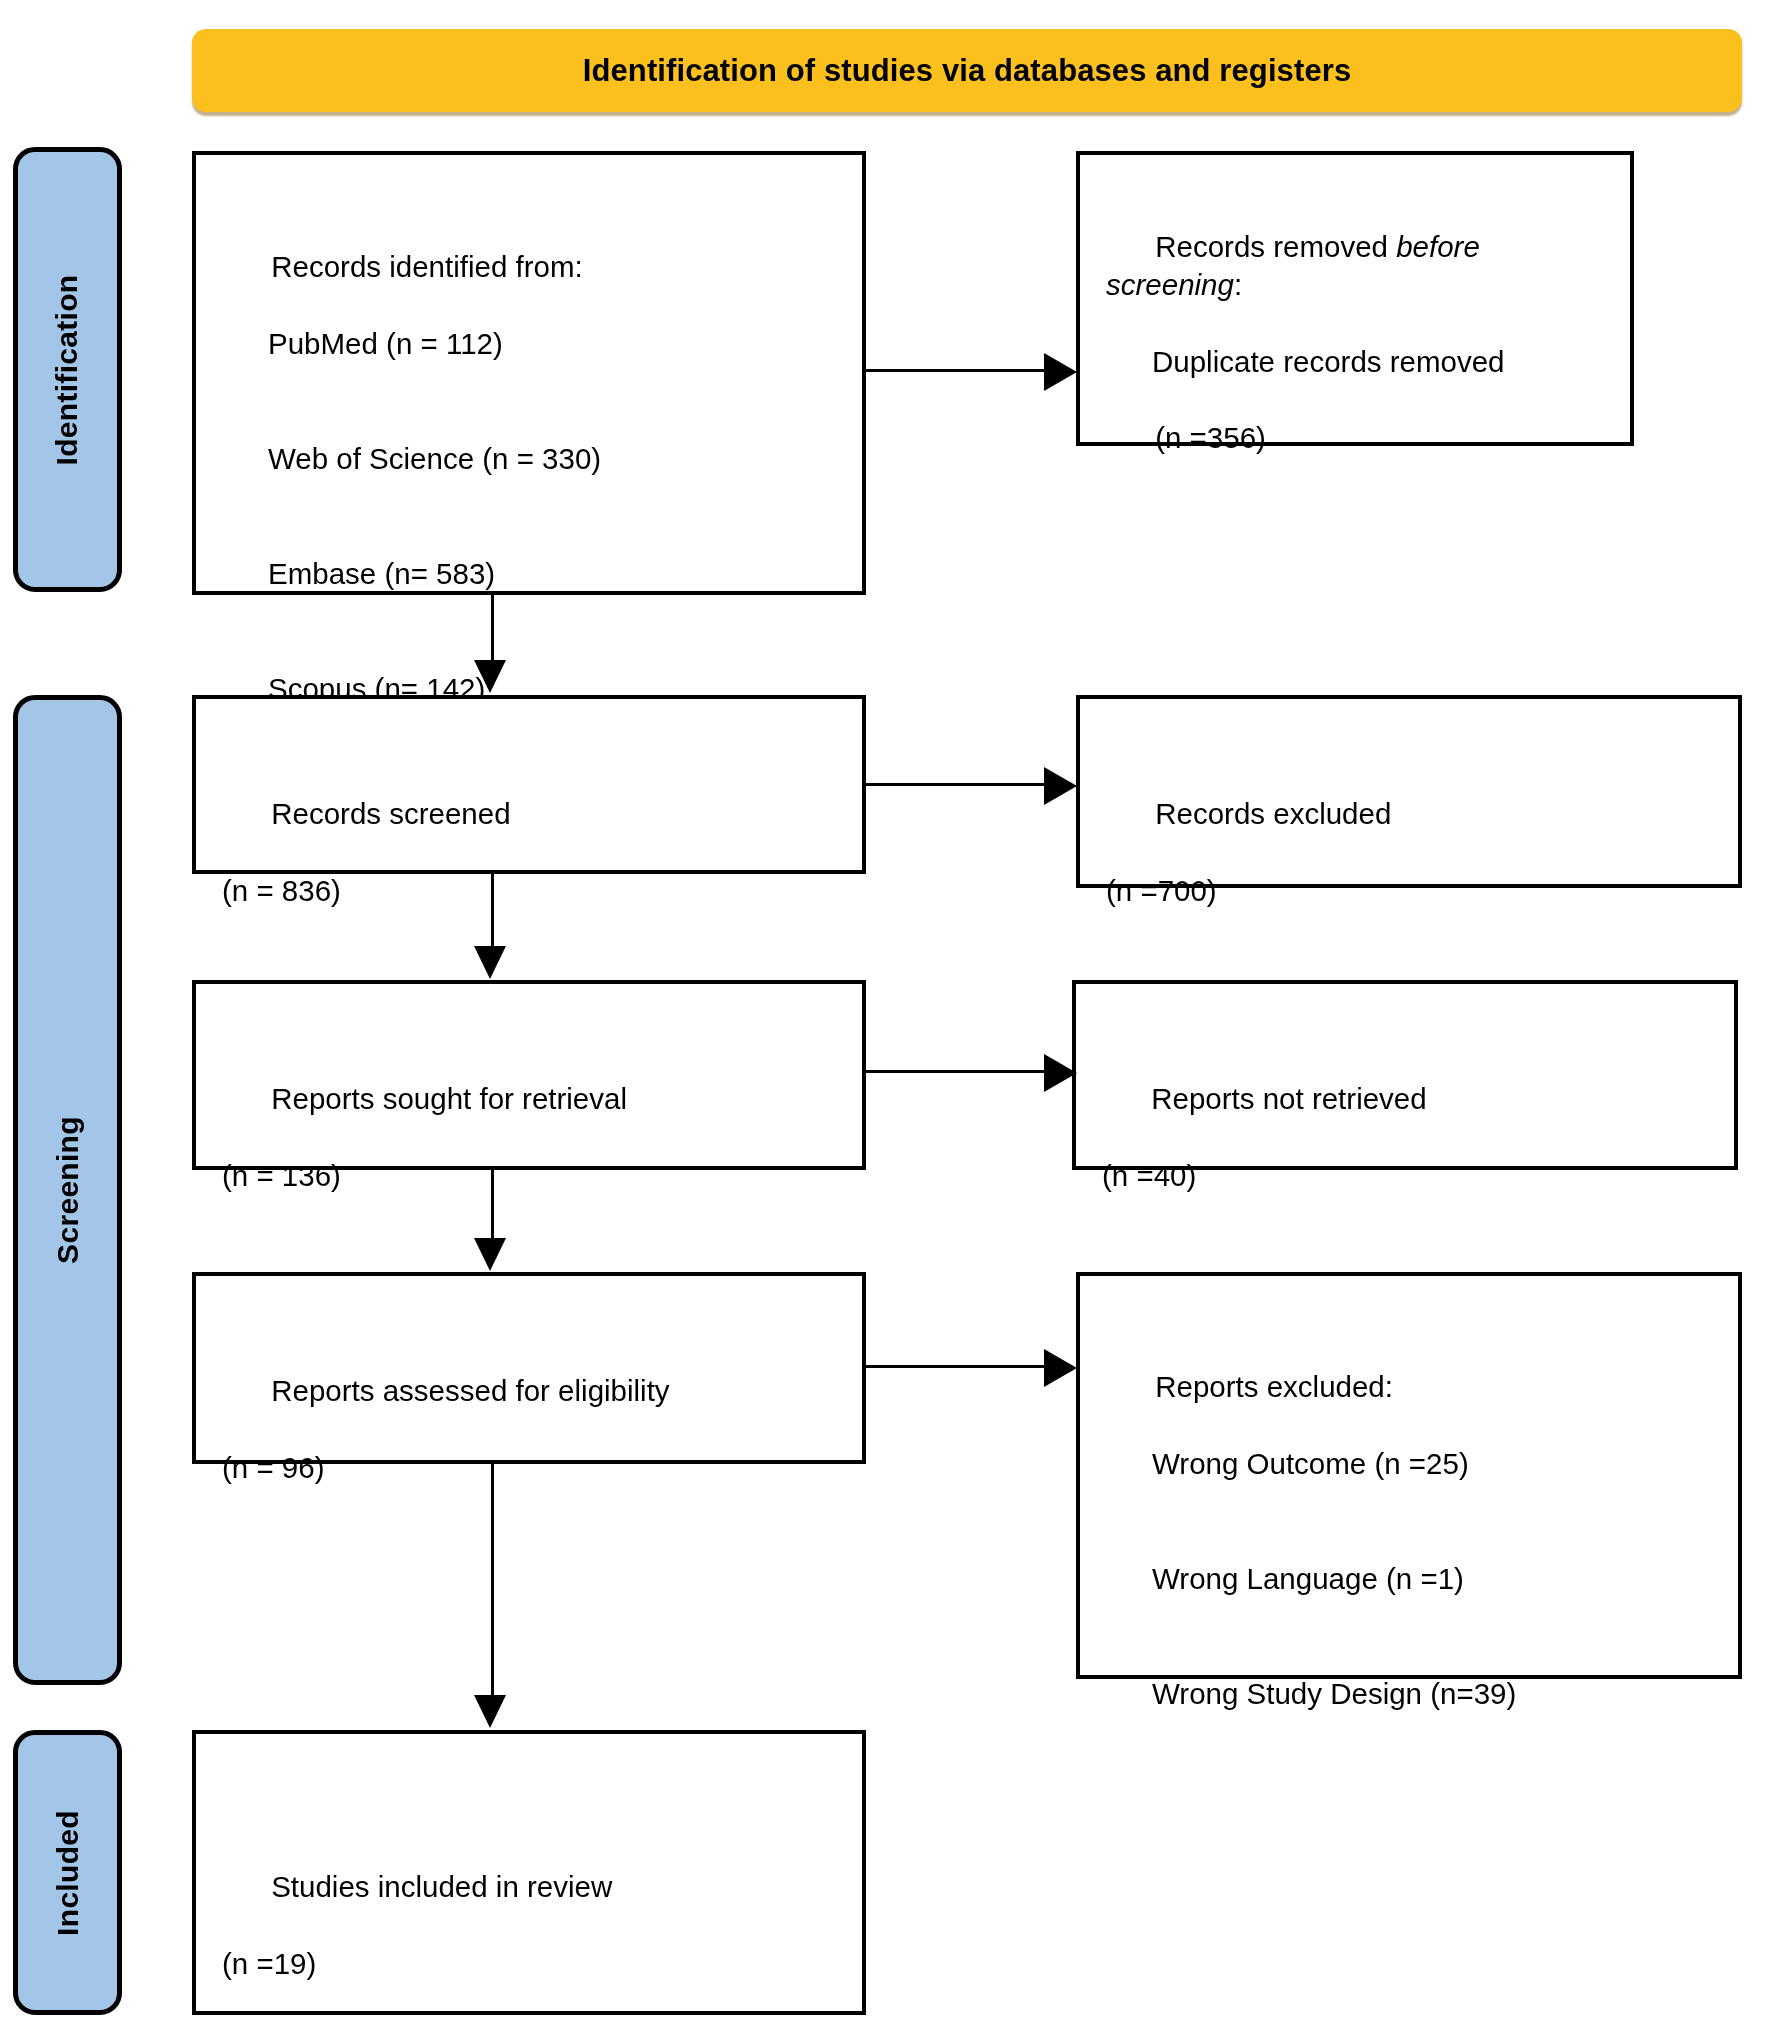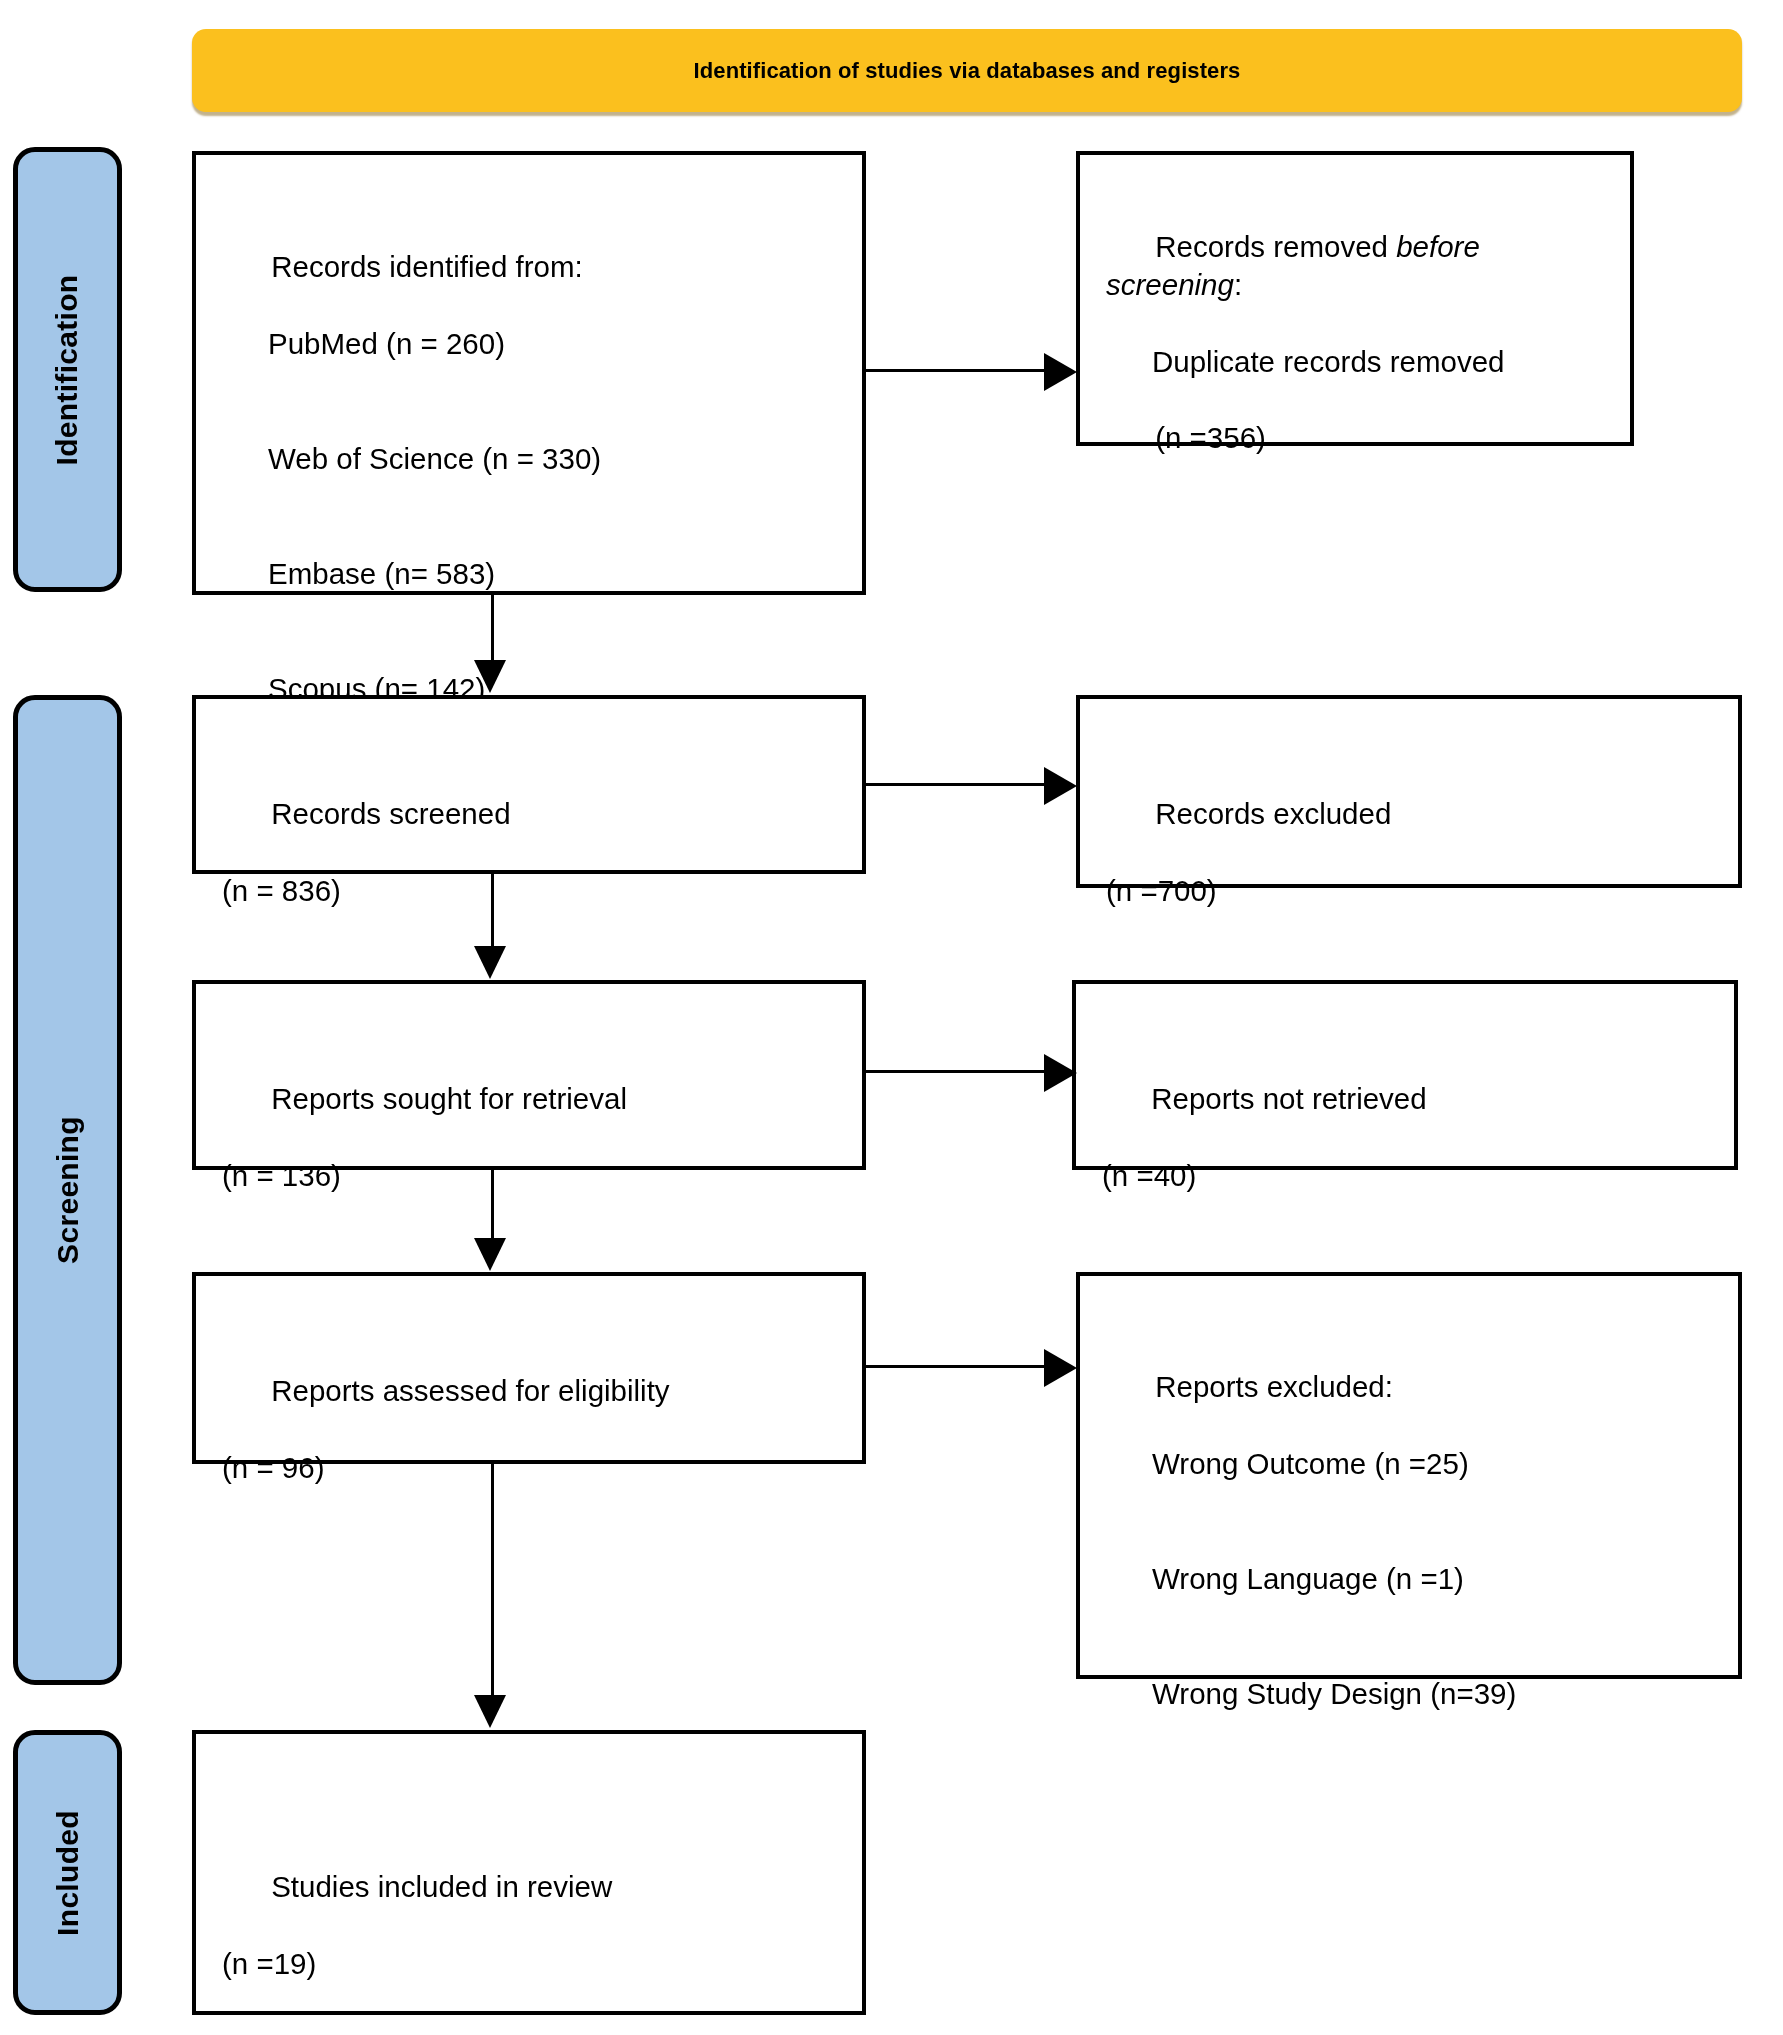--- a/index.html
+++ b/index.html
@@ -14,21 +14,21 @@
   
   .banner{
     position:absolute;
     left:192px; top:29px; width:1550px; height:83px;
     background:#FBC01E;
     border-radius:14px;
     box-shadow:0 3.2px 1.9px rgba(120,85,0,.45);
     display:flex; align-items:center; justify-content:center;
   }
   .banner-text{
-    font-size:22px;
+    font-size:31px;
     font-weight:bold;
     color:#000000;
     letter-spacing:0.1px;
     text-align:center;
     white-space:nowrap;
   }
   
   .stage{
     position:absolute;
     left:13px;
@@ -154,21 +154,21 @@
   <div class="stage" id="stage-screening">
     <span class="stage-label">Screening</span>
   </div>
   <div class="stage" id="stage-included">
     <span class="stage-label">Included</span>
   </div>
 
   <div class="box" id="box-identified">
     <div class="box-text">
       <span>Records identified from:</span>
-      <span class="indent">PubMed (n = 260)</span>
+      <span class="indent">PubMed (n = 112)</span>
       <span class="indent">Web of Science (n = 330)</span>
       <span class="indent">Embase (n= 583)</span>
       <span class="indent">Scopus (n= 142)</span>
     </div>
   </div>
 
   <div class="box" id="box-removed">
     <div class="box-text">
       <span>Records removed </span><span class="ital">before screening</span><span>:</span>
       <span class="indent">Duplicate records removed</span>

